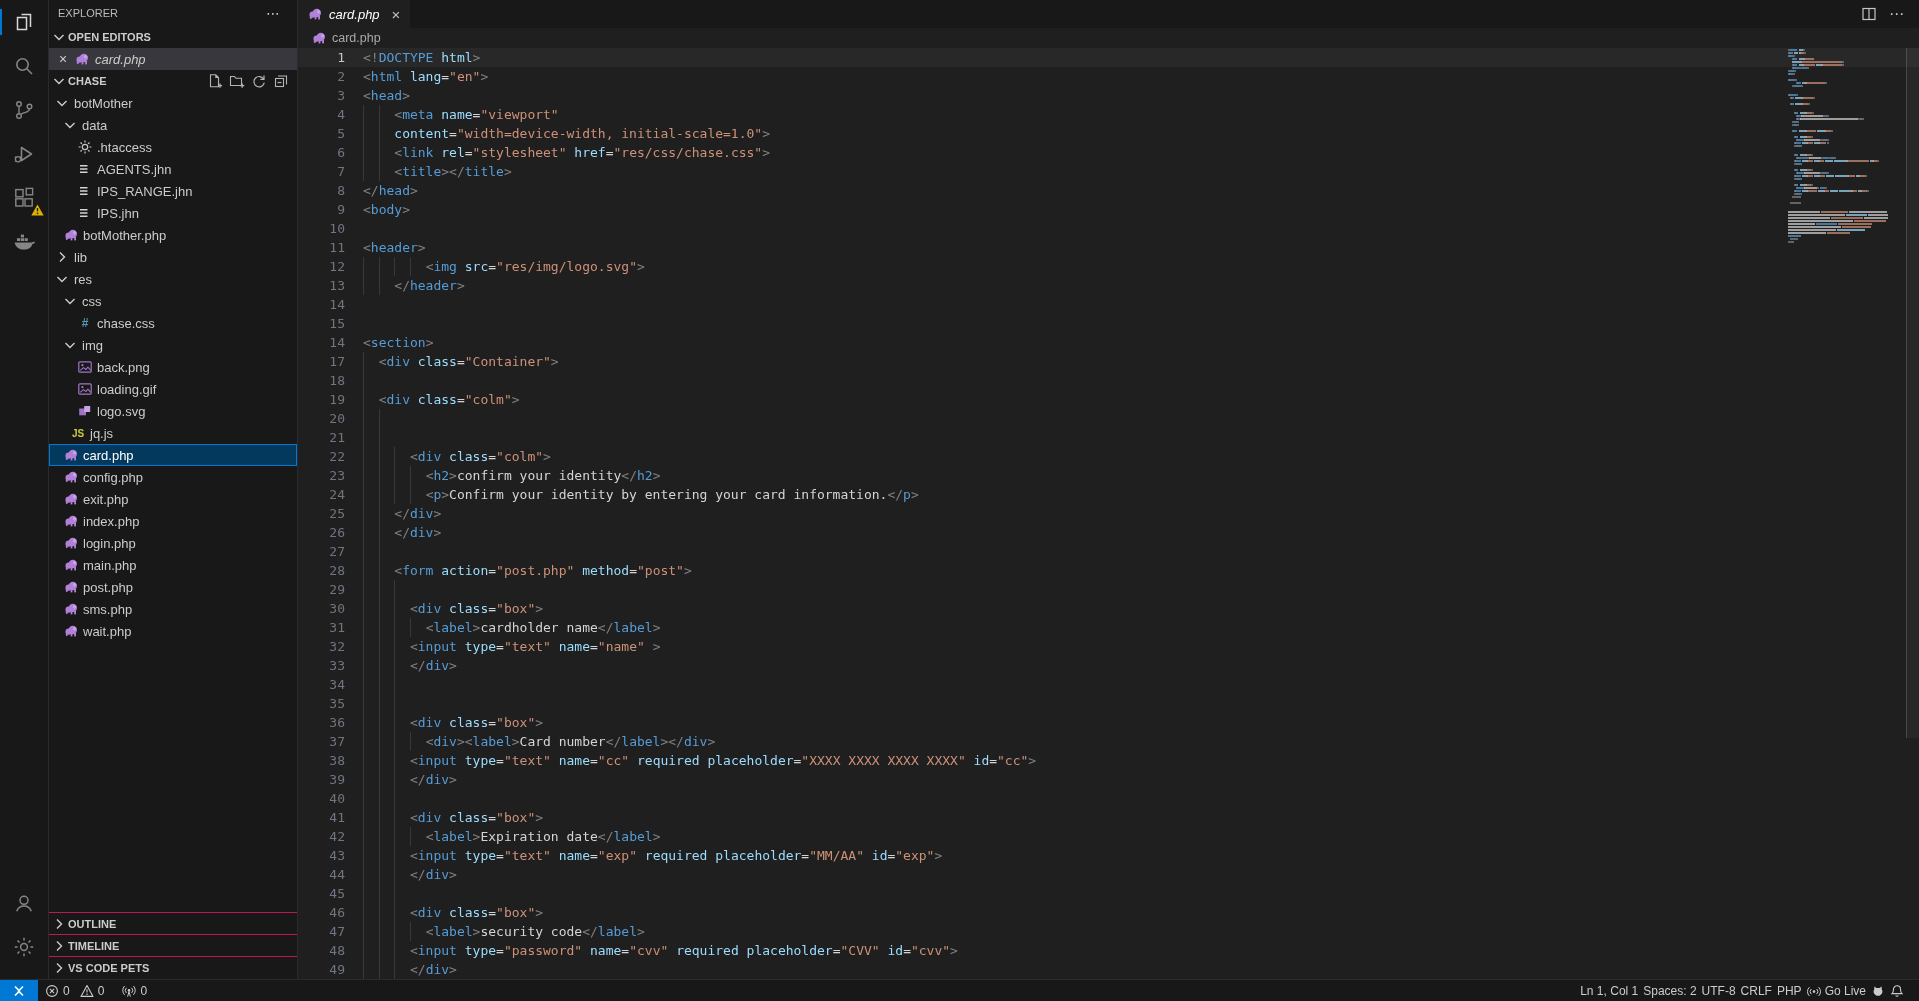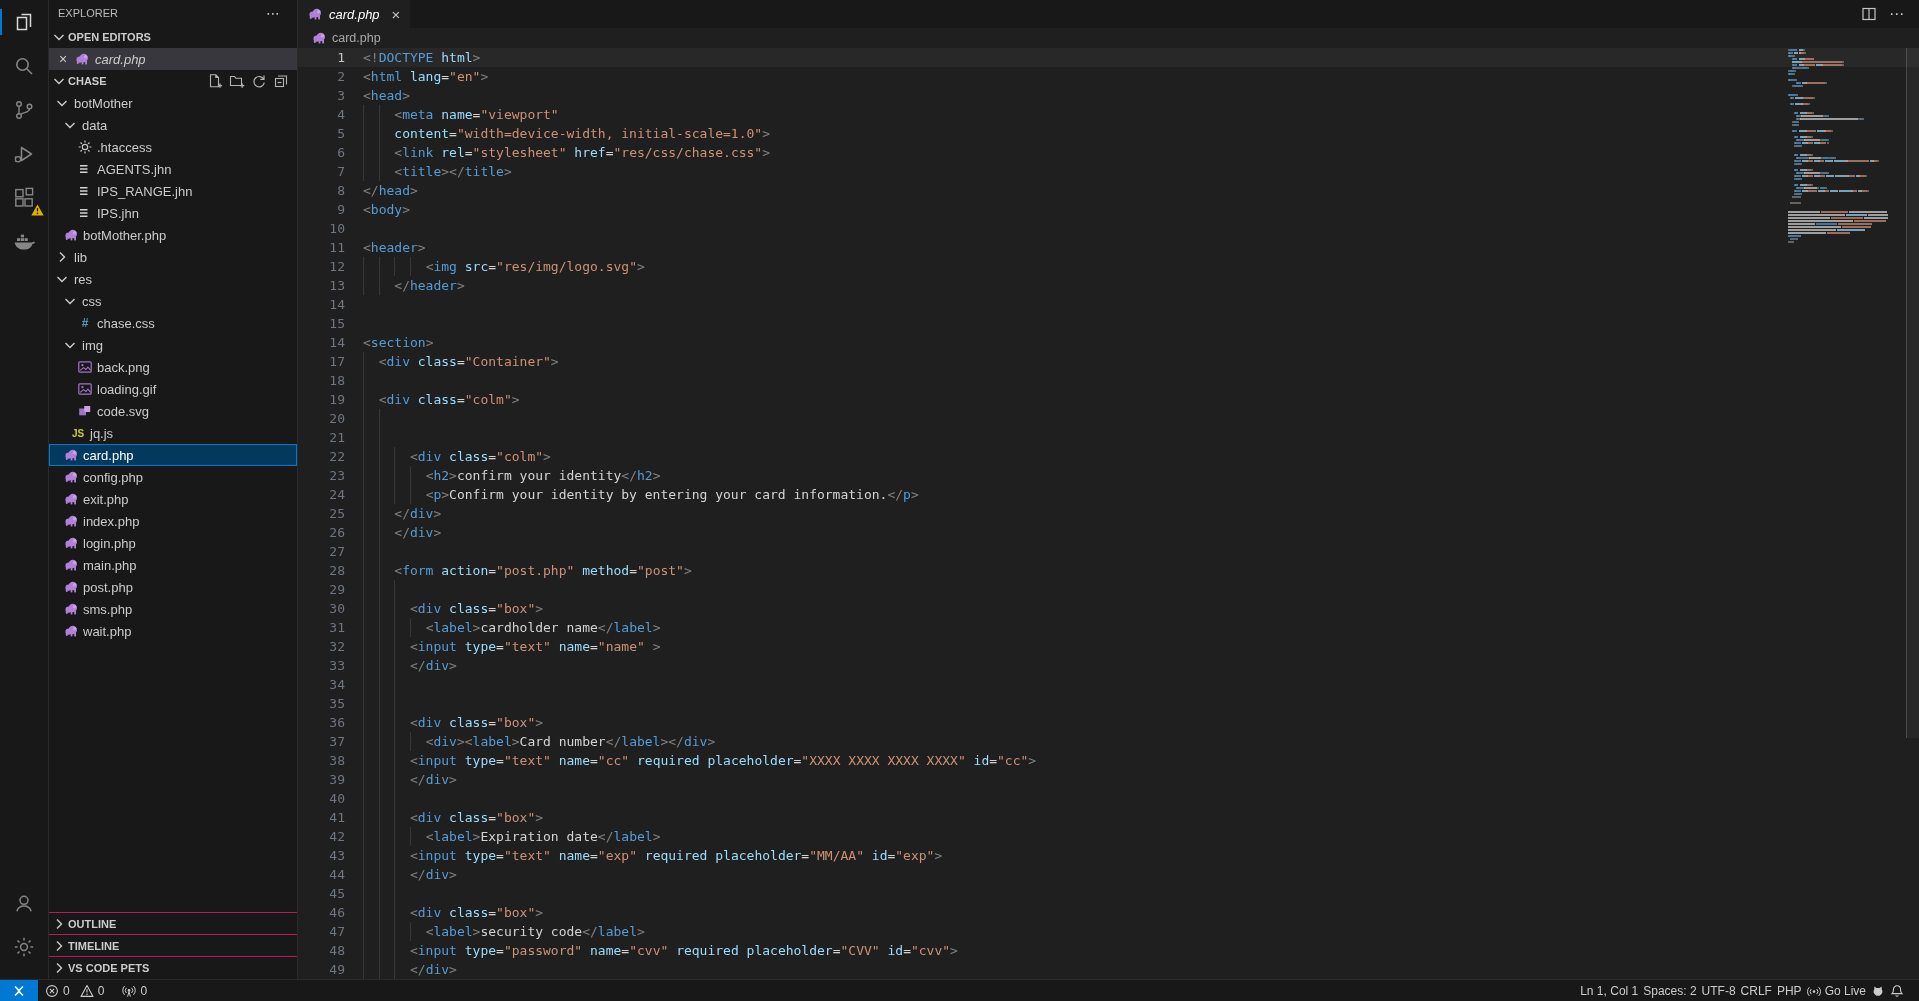--- a/index.html
+++ b/index.html
@@ -361,21 +361,21 @@
         </span>
         <span class="lbl">loading.gif</span>
       </div>
       <div class="row" style="padding-left: 28px;">
         <span class="icon fileicon">
           <svg width="16" height="16" viewBox="0 0 16 16" fill="none">
             <rect x="2.2" y="5.5" width="6.8" height="6.8" fill="#a074c4"></rect>
             <rect x="7.2" y="3" width="6" height="6" fill="#c9a3e8"></rect>
           </svg>
         </span>
-        <span class="lbl">code.svg</span>
+        <span class="lbl">logo.svg</span>
       </div>
       <div class="row" style="padding-left: 21px;">
         <span class="icon fileicon">
           <span style="color:#cbcb41;font-weight:bold;font-size:10px;">JS</span>
         </span>
         <span class="lbl">jq.js</span>
       </div>
       <div class="row selected" style="padding-left: 14px;">
         <span class="icon fileicon">
           <svg width="16" height="16" viewBox="0 0 16 16" fill="none">

